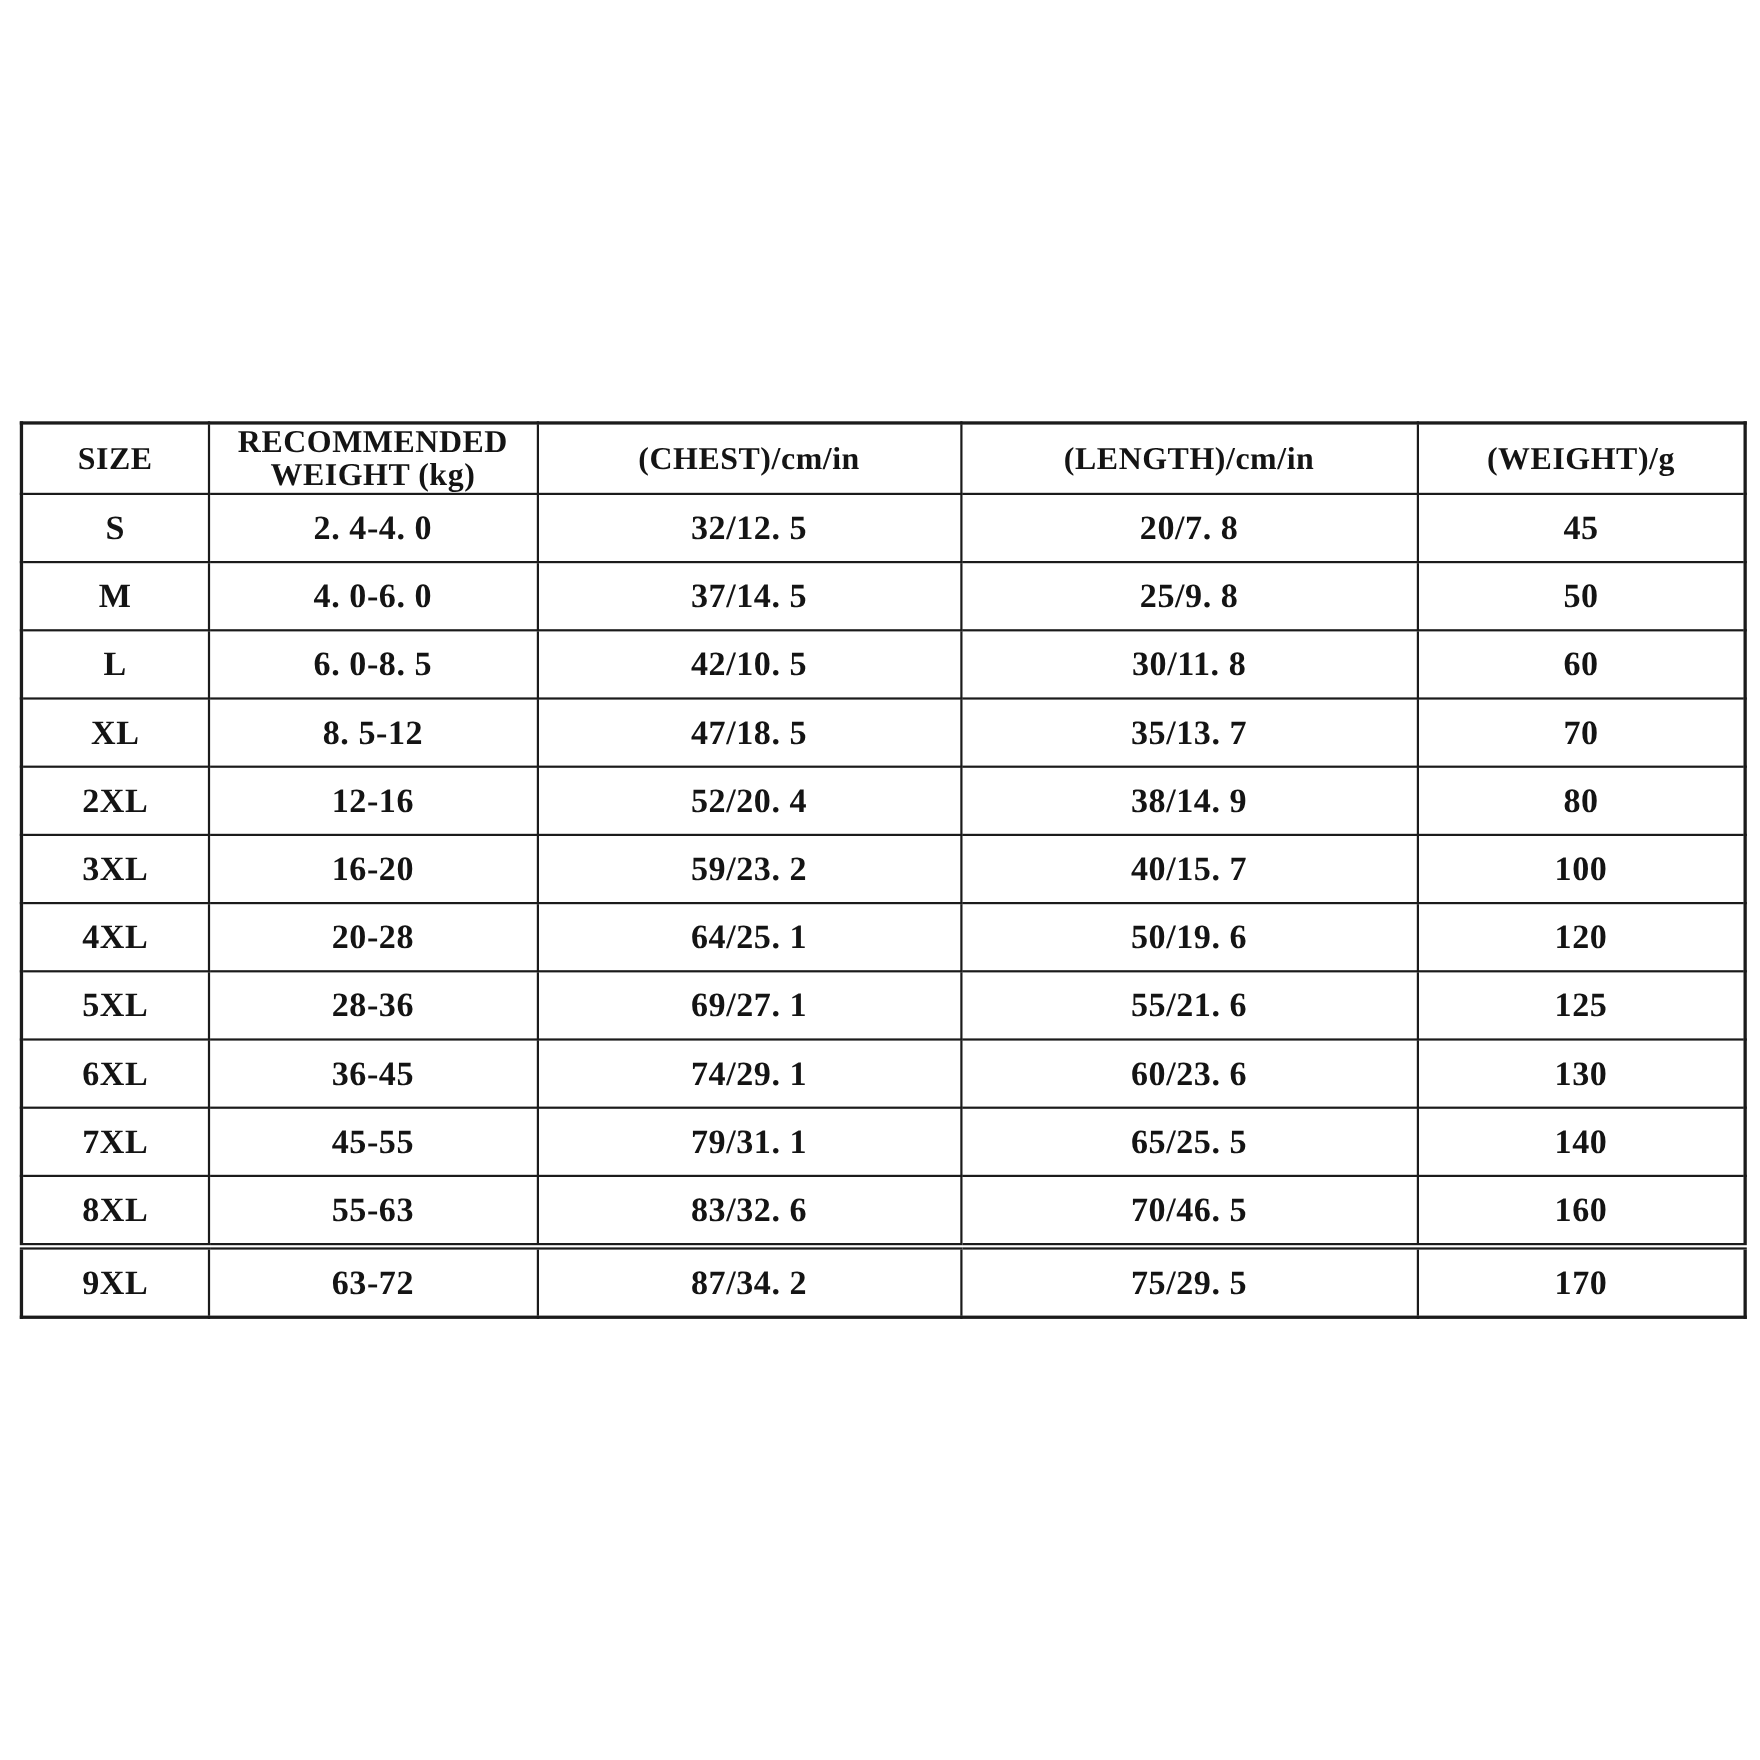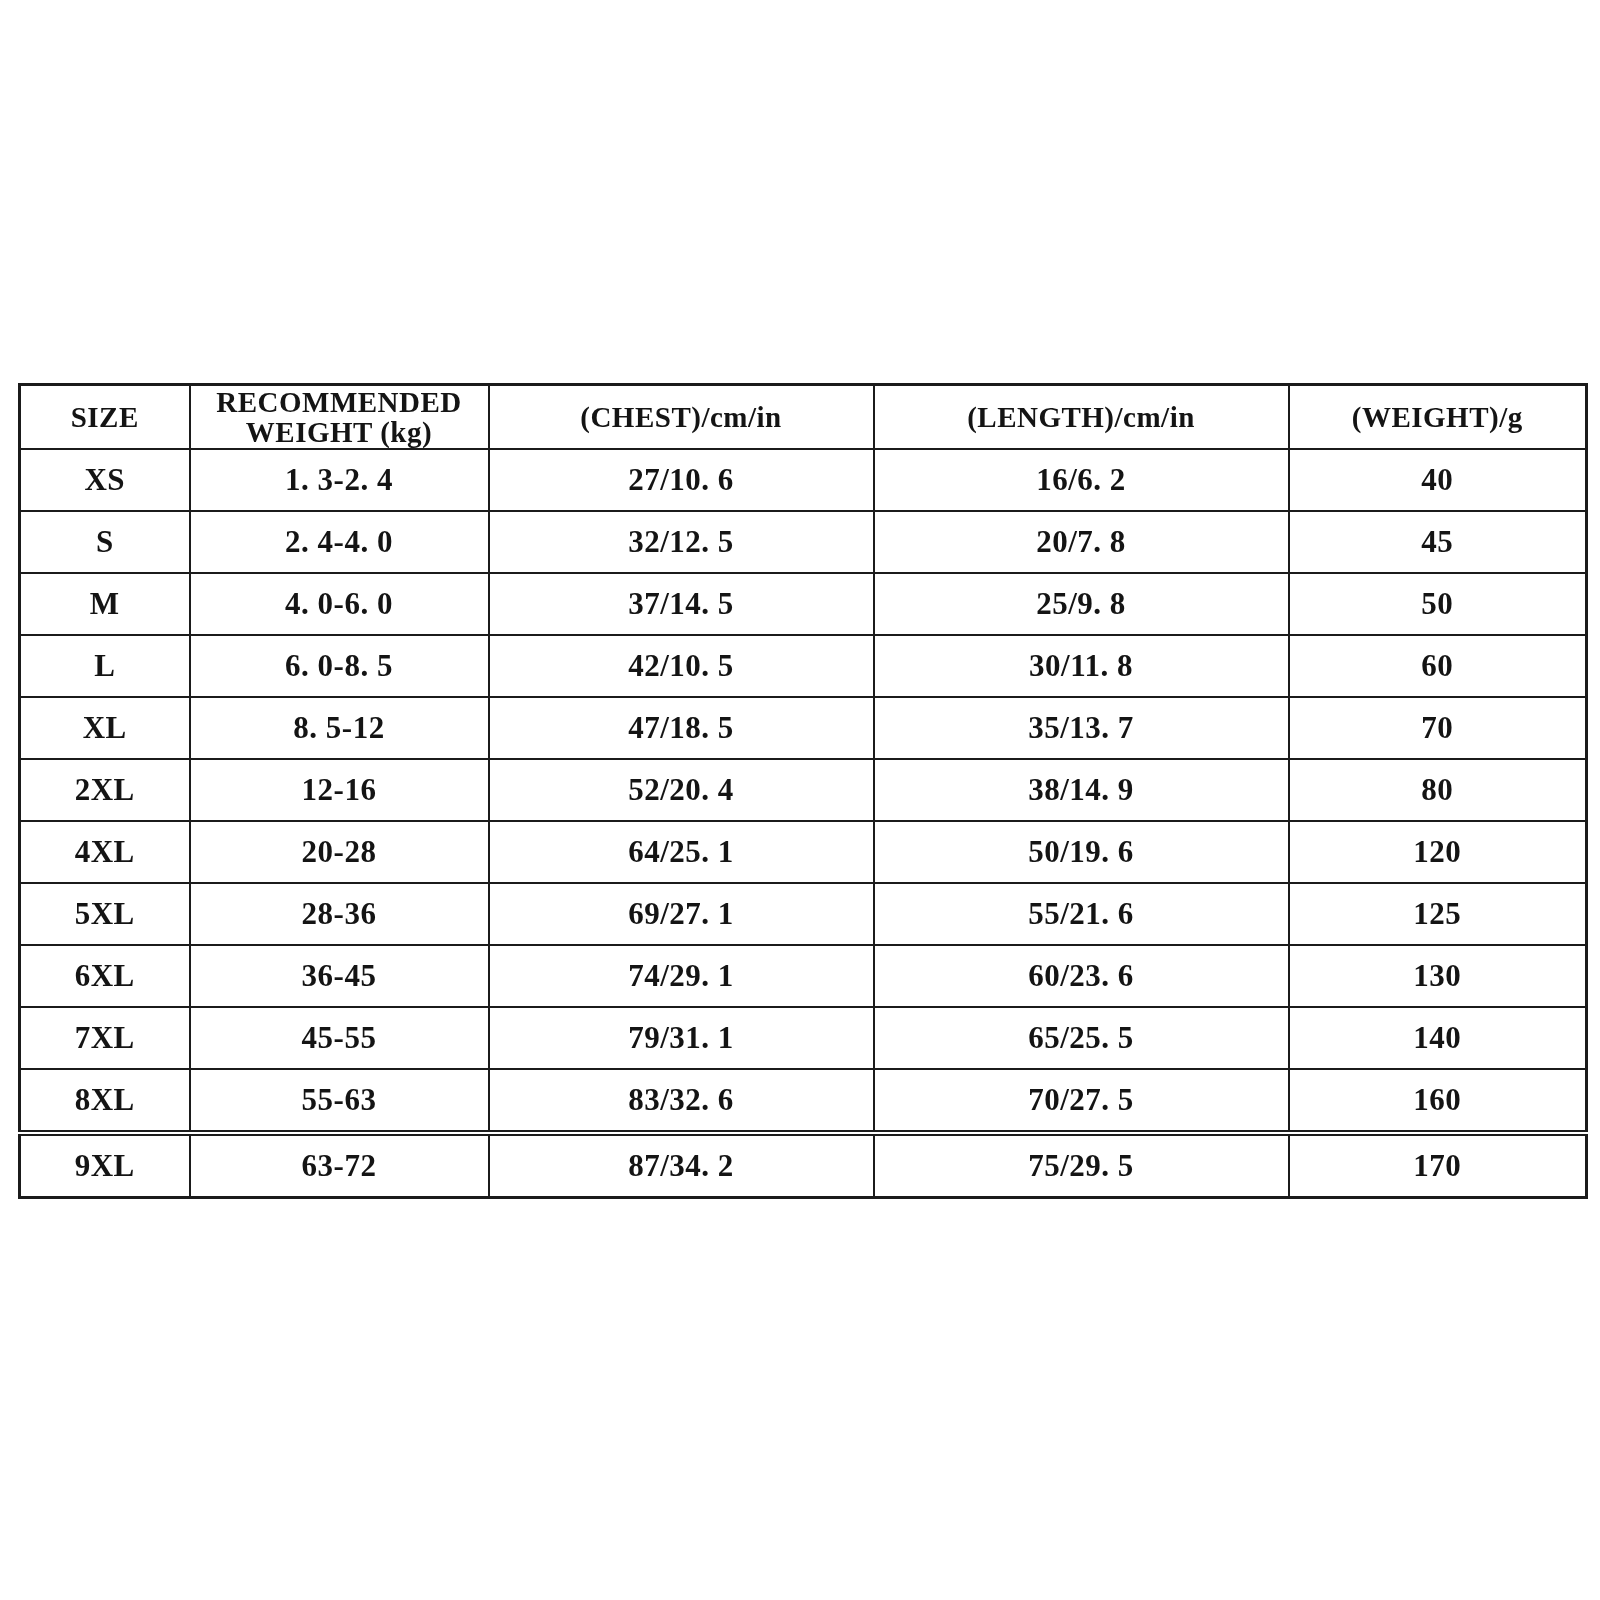--- a/index.html
+++ b/index.html
@@ -69,27 +69,20 @@
       <th>SIZE</th>
       <th>RECOMMENDED
 WEIGHT (kg)</th>
       <th>(CHEST)/cm/in</th>
       <th>(LENGTH)/cm/in</th>
       <th>(WEIGHT)/g</th>
     </tr>
   </thead>
   <tbody id="table-body">
       <tr>
-    <td>XS</td>
-    <td>1. 3-2. 4</td>
-    <td>27/10. 6</td>
-    <td>16/6. 2</td>
-    <td>40</td>
-  </tr>
-      <tr>
     <td>S</td>
     <td>2. 4-4. 0</td>
     <td>32/12. 5</td>
     <td>20/7. 8</td>
     <td>45</td>
   </tr>
       <tr>
     <td>M</td>
     <td>4. 0-6. 0</td>
     <td>37/14. 5</td>
@@ -111,20 +104,27 @@
     <td>70</td>
   </tr>
       <tr>
     <td>2XL</td>
     <td>12-16</td>
     <td>52/20. 4</td>
     <td>38/14. 9</td>
     <td>80</td>
   </tr>
       <tr>
+    <td>3XL</td>
+    <td>16-20</td>
+    <td>59/23. 2</td>
+    <td>40/15. 7</td>
+    <td>100</td>
+  </tr>
+      <tr>
     <td>4XL</td>
     <td>20-28</td>
     <td>64/25. 1</td>
     <td>50/19. 6</td>
     <td>120</td>
   </tr>
       <tr>
     <td>5XL</td>
     <td>28-36</td>
     <td>69/27. 1</td>
@@ -142,21 +142,21 @@
     <td>7XL</td>
     <td>45-55</td>
     <td>79/31. 1</td>
     <td>65/25. 5</td>
     <td>140</td>
   </tr>
       <tr>
     <td>8XL</td>
     <td>55-63</td>
     <td>83/32. 6</td>
-    <td>70/27. 5</td>
+    <td>70/46. 5</td>
     <td>160</td>
   </tr>
       <tr class="last-row">
     <td>9XL</td>
     <td>63-72</td>
     <td>87/34. 2</td>
     <td>75/29. 5</td>
     <td>170</td>
   </tr>
     </tbody>

